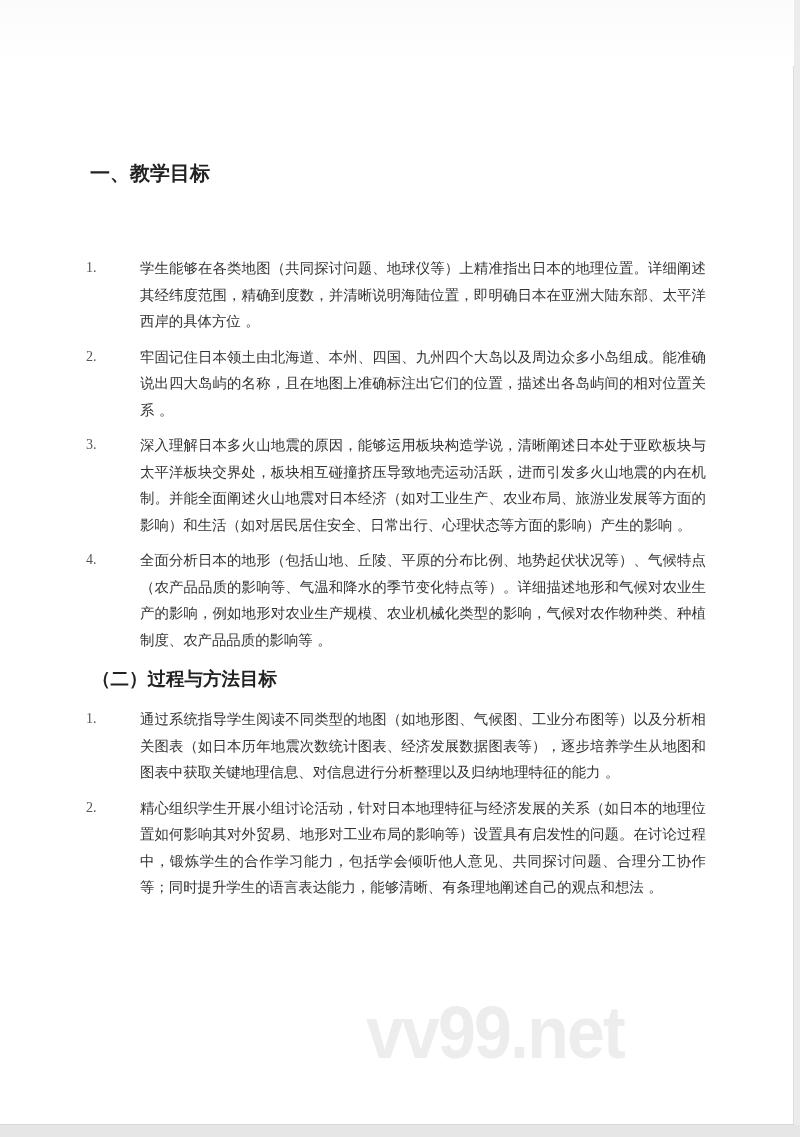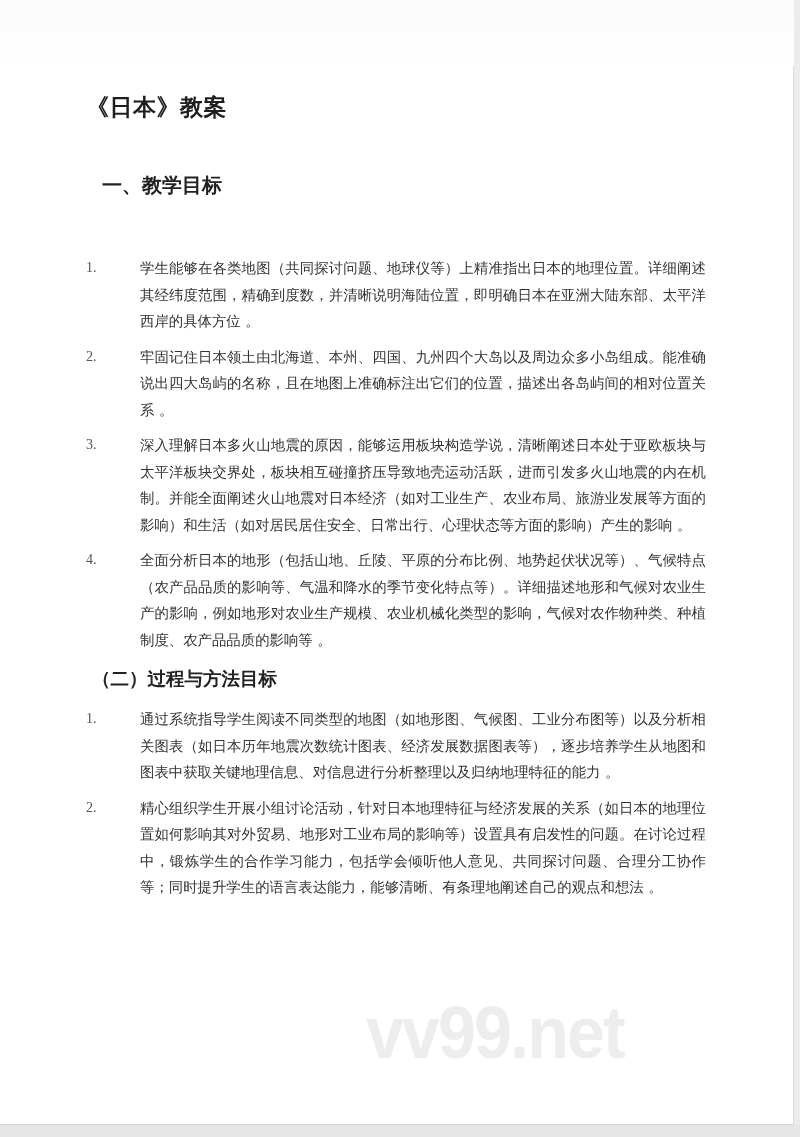--- a/index.html
+++ b/index.html
@@ -47,21 +47,21 @@
       letter-spacing: 0.5px;
       margin: 0;
     }
     .h1 {
       position: absolute;
       left: 86px;
       top: 156px;
       font-size: 20px;
       font-weight: bold;
       color: #222;
-      margin: 16px;
+      margin: 4px;
       text-align: right;
     }
     .h2 {
       position: absolute;
       left: 92px;
       font-size: 18.5px;
       font-weight: bold;
       color: #222;
       margin: 0;
     }
@@ -105,21 +105,20 @@
       transform: scaleX(0.92);
       transform-origin: left top;
     }
   </style>
 </head>
 <body>
 
 <div class="page">
   <div class="top-band"></div>
 
-  <h1 class="doc-title">《日本》教案</h1>
 
   <h2 class="h1">一、教学目标</h2>
 
 
   <ol class="olist" style="top:255px;">
     <li>
       <span class="num">1.</span>
       <span class="txt">学生能够在各类地图（共同探讨问题、地球仪等）上精准指出日本的地理位置。详细阐述其经纬度范围，精确到度数，并清晰说明海陆位置，即明确日本在亚洲大陆东部、太平洋西岸的具体方位 。</span>
     </li>
     <li>

